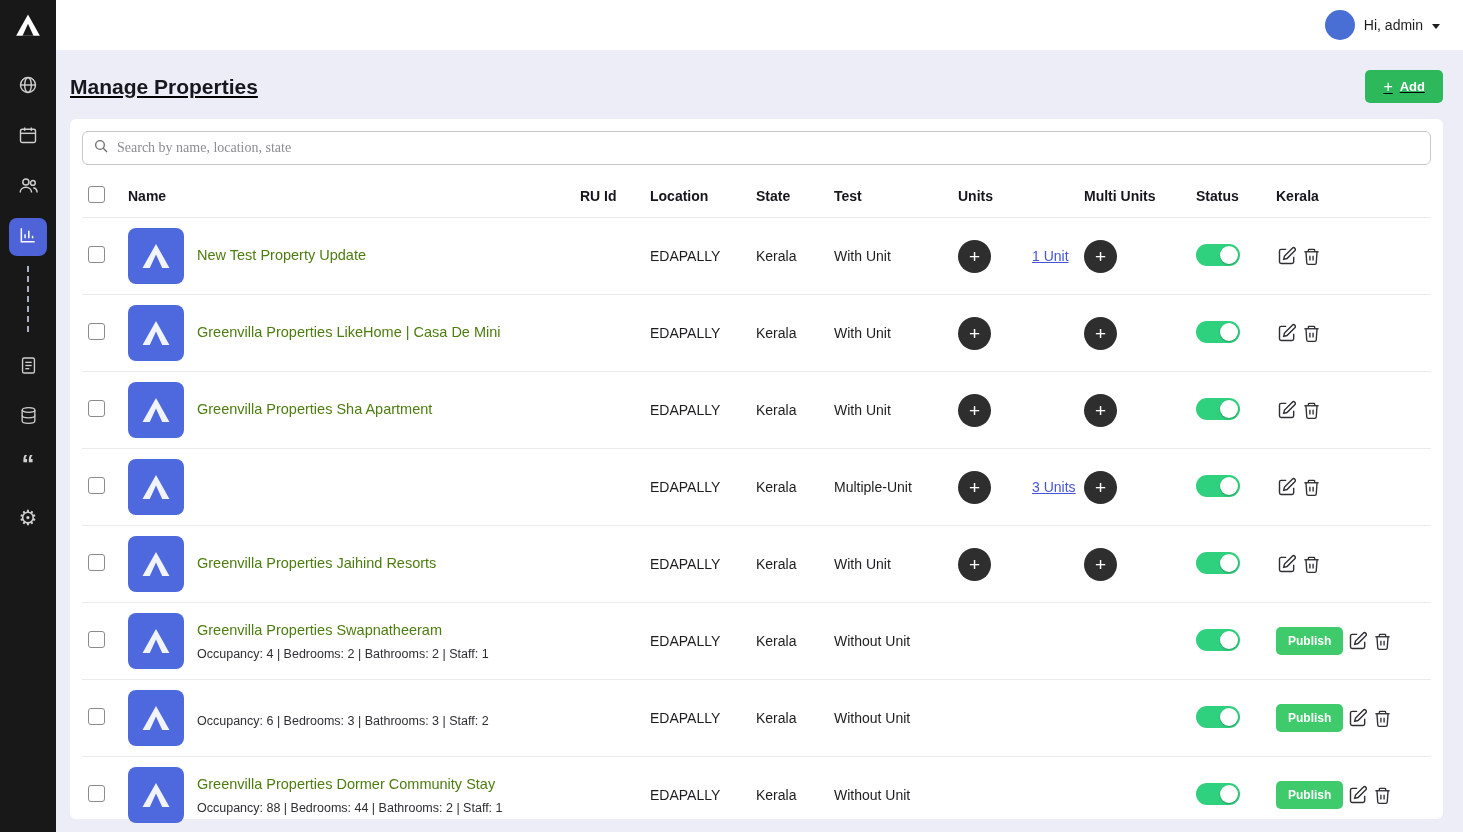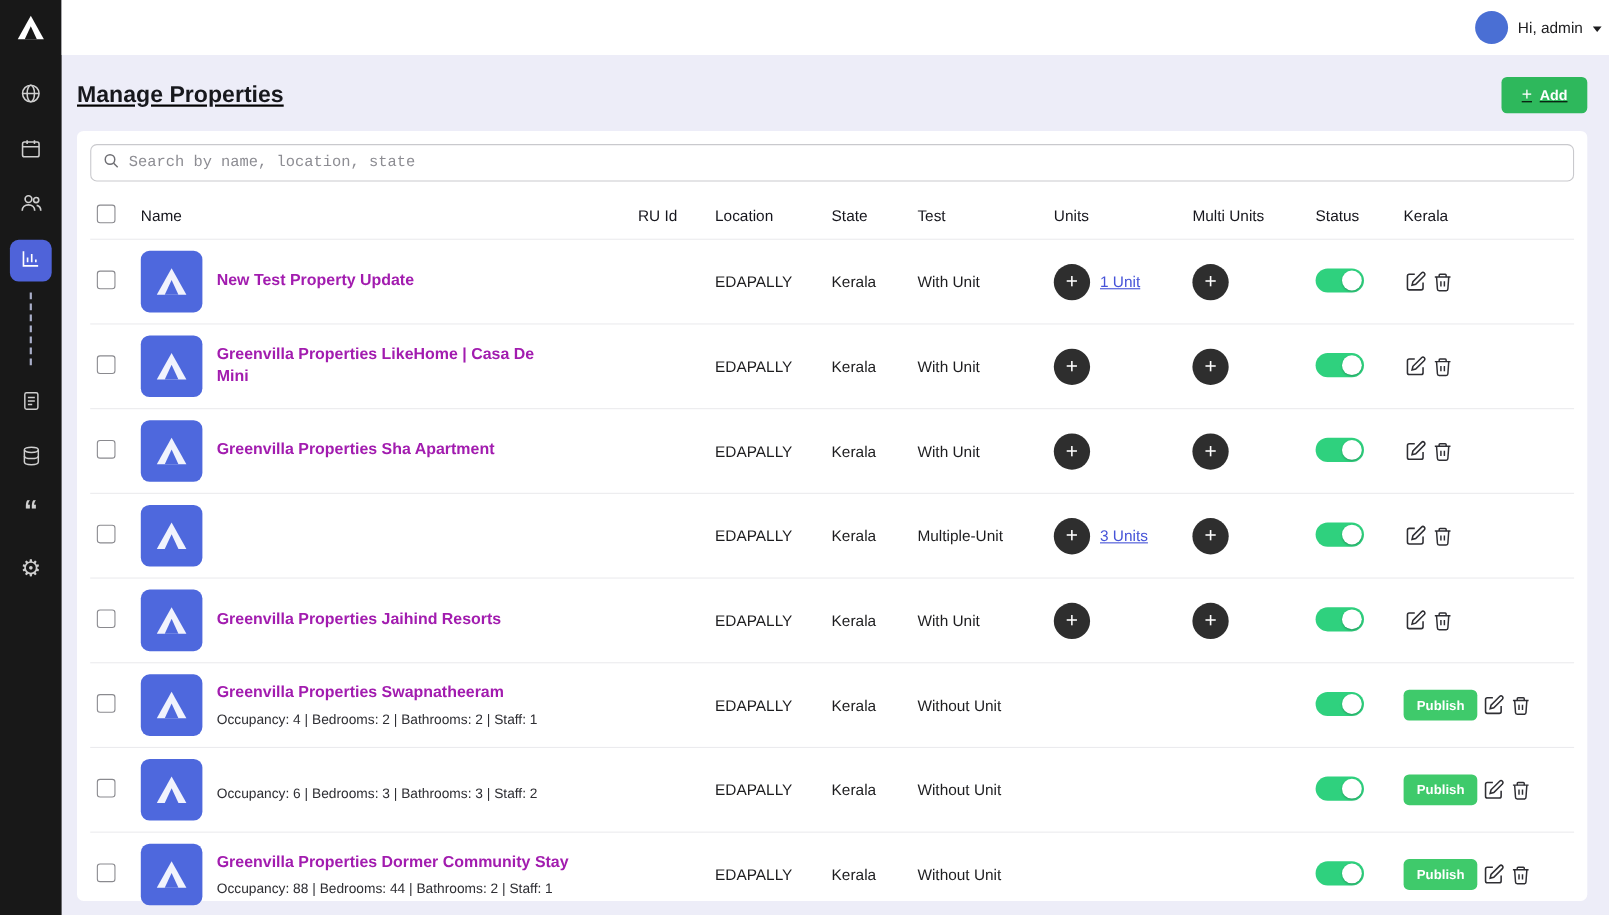--- a/index.html
+++ b/index.html
@@ -13,56 +13,56 @@
   .nav-item { width:38px; height:38px; display:flex; align-items:center; justify-content:center; margin:6px 0; cursor:pointer; border-radius:8px; }
   .nav-item svg { stroke:#cfcfcf; }
   .nav-item.active { background:#4f63d9; }
   .nav-item.active svg { stroke:#ffffff; }
   .nav-dots { height:66px; border-left:2px dashed #a9aec9; margin:4px 0 10px 0; }
   .quote-glyph { color:#cfcfcf; font-size:26px; font-weight:bold; line-height:10px; height:16px; }
   .gear-glyph { color:#cfcfcf; font-size:21px; line-height:21px; }
 
   
   .main { flex:1; display:flex; flex-direction:column; min-width:0; }
-  .topbar { height:50px; background:#ffffff; display:flex; align-items:center; justify-content:flex-end; padding-right:7px; flex-shrink:0; }
+  .topbar { height:50px; background:#ffffff; display:flex; align-items:center; justify-content:flex-end; padding-right:23px; flex-shrink:0; }
   .user-menu { display:flex; align-items:center; gap:9px; cursor:pointer; }
   .avatar { width:30px; height:30px; border-radius:50%; background:#4a6fd4; display:inline-block; }
   .greeting { font-size:14px; color:#1d1d1f; }
   .caret { width:0; height:0; border-left:4px solid transparent; border-right:4px solid transparent; border-top:5px solid #1d1d1f; margin-top:2px; }
 
   .content { flex:1; padding:20px 20px 0 14px; overflow:hidden; }
   .page-head { display:flex; align-items:center; justify-content:space-between; margin-bottom:16px;text-decoration:underline; }
   .page-title { font-size:21px; font-weight:700; color:#17181d; }
   .add-btn { background:#2eb85c; color:#fff; border:none; border-radius:5px; padding:9px 18px; font-size:13px; font-weight:700; display:flex; align-items:center; gap:7px; cursor:pointer; }
   .add-btn .plus-glyph { font-size:16px; font-weight:400; line-height:12px; }
 
   .card { background:#ffffff; border-radius:6px; padding:12px 12px 0 12px; height:700px; }
 
   .search-wrap { border:1px solid #c9c9cd; border-radius:6px; height:34px; display:flex; align-items:center; padding:0 10px; gap:8px; margin-bottom:10px; }
-  .search-wrap input { border:none; outline:none; flex:1; font-size:14px; color:#333; font-family:Liberation Mono, monospace; }
+  .search-wrap input { border:none; outline:none; flex:1; font-size:14px; color:#333; font-family:Liberation Serif, serif; }
   .search-wrap input::placeholder { color:#8d8d93; }
 
   
   .grid { display:grid; grid-template-columns:46px 452px 70px 106px 78px 124px 126px 112px 80px 1fr; align-items:center; }
   .thead { height:42px; }
-  .thead .hcell { font-size:14px; font-weight:400; color:#16161d; }
+  .thead .hcell { font-size:14px; font-weight:700; color:#16161d; }
   .trow { border-top:1px solid #ebebee; min-height:77px; padding:10px 0; }
   .cell { font-size:14px; color:#1d1d1f; }
 
   .checkbox { width:17px; height:17px; border:1.5px solid #8a8a8f; border-radius:3px; display:inline-block; background:#fff; cursor:pointer; margin-left:6px; }
 
   .c-name { display:flex; align-items:center; gap:13px; }
   .thumb { width:56px; height:56px; border-radius:8px; background:#4e68dd; display:flex; align-items:center; justify-content:center; flex-shrink:0; }
   .nm { max-width:320px; }
-  .pname { font-size:14.5px; font-weight:700; color:#a21caf; line-height:1.35; }
+  .pname { font-size:14.5px; font-weight:400; color:#4d7c0f; line-height:1.35; }
   .pdetails { font-size:12.5px; color:#2e2e33; margin-top:6px; }
 
   .c-units, .c-multi { display:flex; align-items:center; gap:9px; }
   .plus-circle { width:33px; height:33px; border-radius:50%; background:#2e2e2e; color:#fff; display:flex; align-items:center; justify-content:center; font-size:19px; font-weight:400; cursor:pointer; line-height:1; }
-  .unit-link { color:#4653d8; text-decoration:underline; font-size:14px; cursor:pointer; }
+  .unit-link { color:#4653d8; text-decoration:underline; font-size:14px; cursor:pointer;margin-left:32px; }
 
   .toggle { width:44px; height:22px; border-radius:11px; background:#2fd17e; position:relative; display:inline-block; cursor:pointer; }
   .toggle .knob { position:absolute; top:2px; right:2px; width:18px; height:18px; border-radius:50%; background:#fff; box-shadow:0 1px 2px rgba(0,0,0,.25); }
 
   .c-action { display:flex; align-items:center; gap:4px; }
   .publish-btn { background:#3fca6b; color:#fff; border:none; border-radius:5px; padding:7px 12px; font-size:12px; font-weight:700; cursor:pointer; }
   .icon-btn { width:21px; height:21px; display:inline-flex; align-items:center; justify-content:center; cursor:pointer; }
   .icon-btn svg { stroke:#2e2e33; }
 </style>
 </head>

